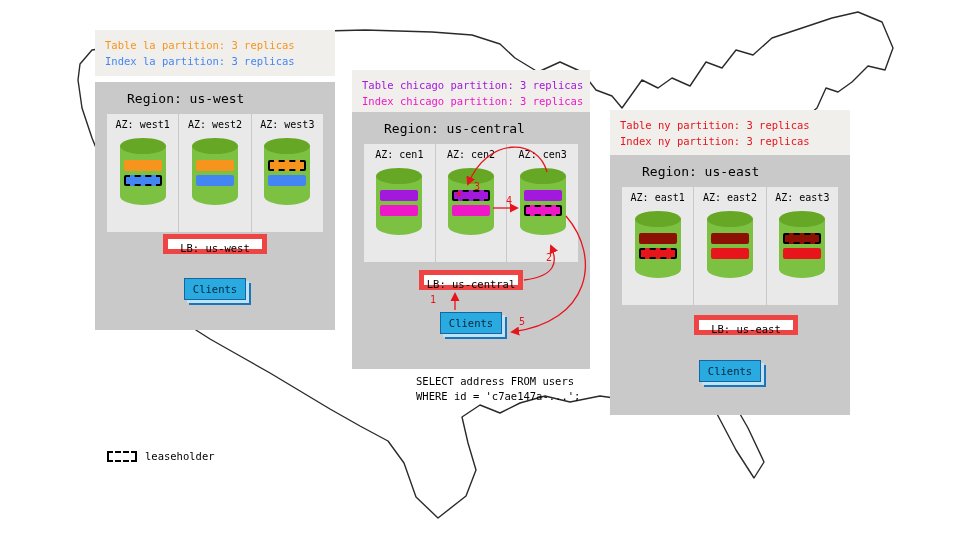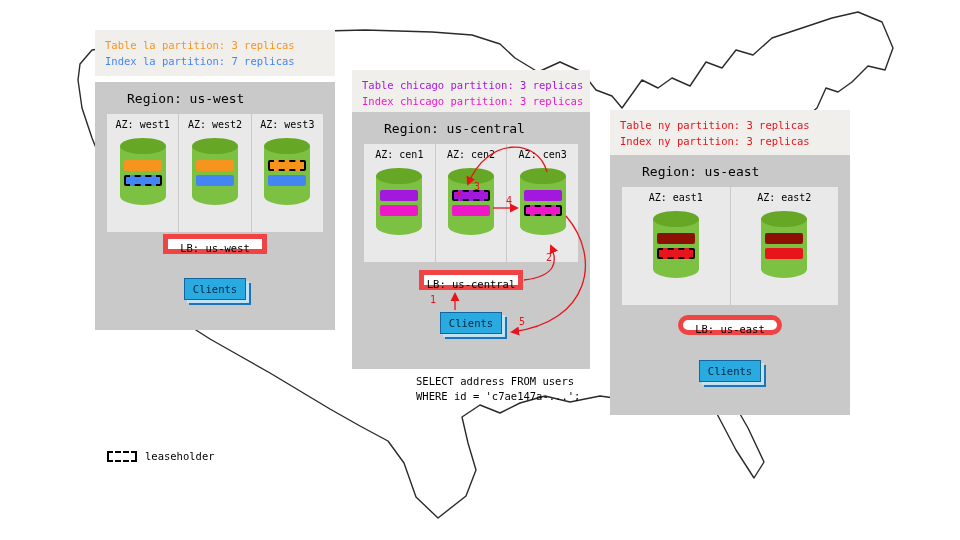--- a/index.html
+++ b/index.html
@@ -56,21 +56,21 @@
       L 690,86 L 706,62 L 722,68 L 736,50 L 753,55 L 772,38 L 802,28 L 832,18 L 858,12 L 882,22 L 893,48 L 885,70
       L 868,66 L 852,82 L 838,92 L 826,88 L 817,108 L 800,122 L 788,140 L 780,160 L 788,175 L 772,196 L 784,208
       L 766,235 L 778,248 L 756,278 L 740,306 L 724,336 L 716,366 L 728,393 L 748,428 L 764,462 L 754,478 L 736,450
       L 716,412 L 698,392 L 676,388 L 650,392 L 628,400 L 600,396 L 570,402 L 545,396 L 520,403 L 500,413 L 480,405
       L 462,417 L 468,443 L 476,470 L 466,496 L 438,518 L 416,497 L 404,463 L 388,441 L 360,426 L 330,409 L 300,391
       L 270,373 L 240,356 L 210,339 L 185,323 L 150,300 L 136,270 L 128,238 L 118,205 L 105,170 L 92,138 L 82,108 L 78,80 Z"></path>
   </svg>
 
   <div class="note" style="left:95px;top:30px;width:220px;">
     <div class="c-orange">Table la partition: 3 replicas</div>
-    <div class="c-blue">Index la partition: 7 replicas</div>
+    <div class="c-blue">Index la partition: 3 replicas</div>
   </div>
 
   <div class="region" style="left:95px;top:82px;width:240px;height:248px;">
     <div class="region-title">Region: us-west</div>
     <div class="az-box">
       <div class="az">
         <div class="az-label">AZ: west1</div>
         <div class="cyl-wrap">
           <svg class="cyl" viewBox="0 0 48 70">
             <path class="cyl-body" d="M1 9 V59 a23 9 0 0 0 46 0 V9"></path>
@@ -180,22 +180,33 @@
         <div class="az-label">AZ: east2</div>
         <div class="cyl-wrap">
           <svg class="cyl" viewBox="0 0 48 70">
             <path class="cyl-body" d="M1 9 V59 a23 9 0 0 0 46 0 V9"></path>
               <ellipse class="cyl-top" cx="24" cy="9" rx="23" ry="8"></ellipse>
           </svg>
           <div class="bar bar1 bg-darkred"></div>
           <div class="bar bar2 bg-red"></div>
         </div>
       </div>
-    </div>
-    <div class="lb" style="left:68px;top:160px;border-radius:10px;">LB: us-east</div>
+      <div class="az">
+        <div class="az-label">AZ: east3</div>
+        <div class="cyl-wrap">
+          <svg class="cyl" viewBox="0 0 48 70">
+            <path class="cyl-body" d="M1 9 V59 a23 9 0 0 0 46 0 V9"></path>
+              <ellipse class="cyl-top" cx="24" cy="9" rx="23" ry="8"></ellipse>
+          </svg>
+          <div class="bar bar1 bg-darkred dashed"></div>
+          <div class="bar bar2 bg-red"></div>
+        </div>
+      </div>
+    </div>
+    <div class="lb" style="left:84px;top:160px;">LB: us-east</div>
     <div class="clients" style="left:89px;top:205px;">Clients</div>
   </div>
 
   <svg class="arrows" width="960" height="540" viewBox="0 0 960 540">
     <defs>
       <marker id="arr" markerWidth="7" markerHeight="7" refX="5.5" refY="3.5" orient="auto">
         <path d="M0,0 L7,3.5 L0,7 Z"></path>
       </marker>
     </defs>
     <path d="M 455,310 L 455,294" marker-end="url(#arr)"></path>

